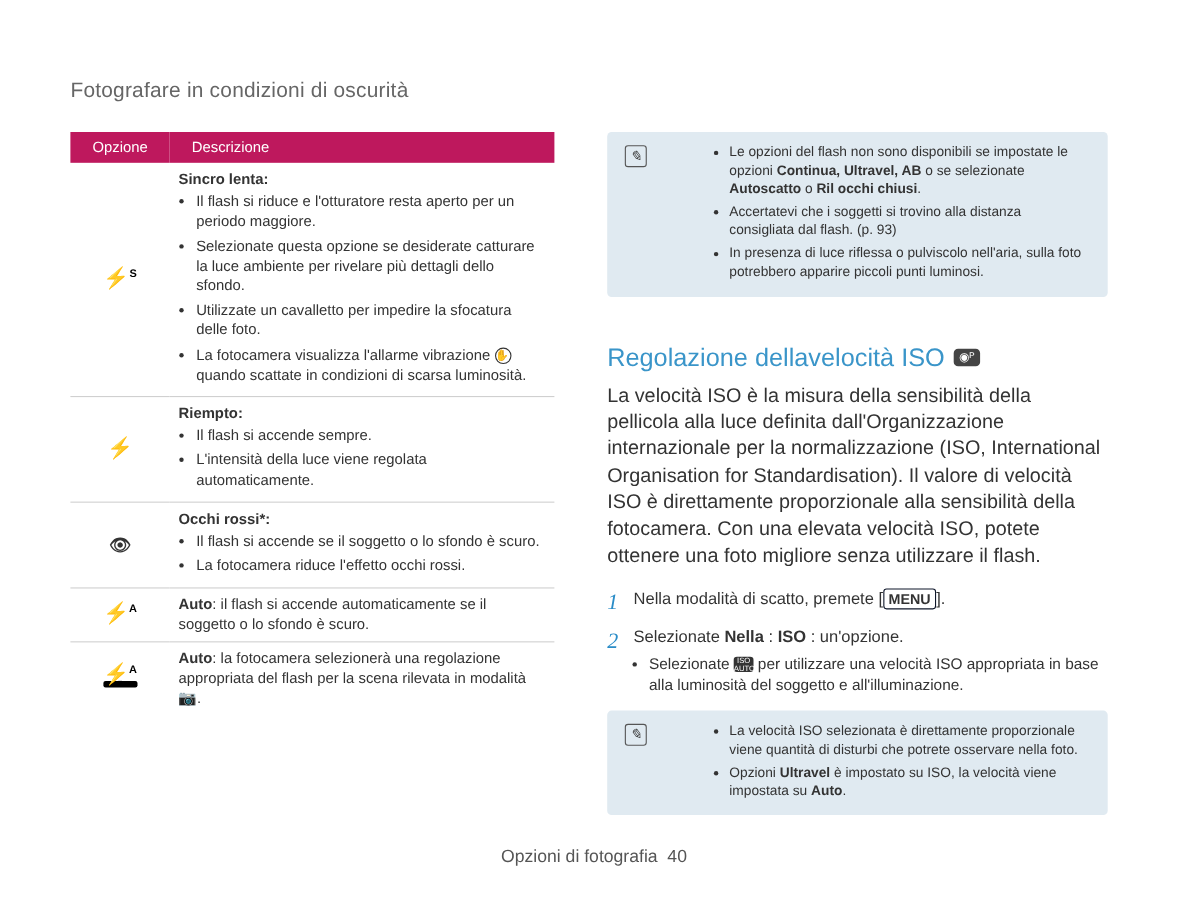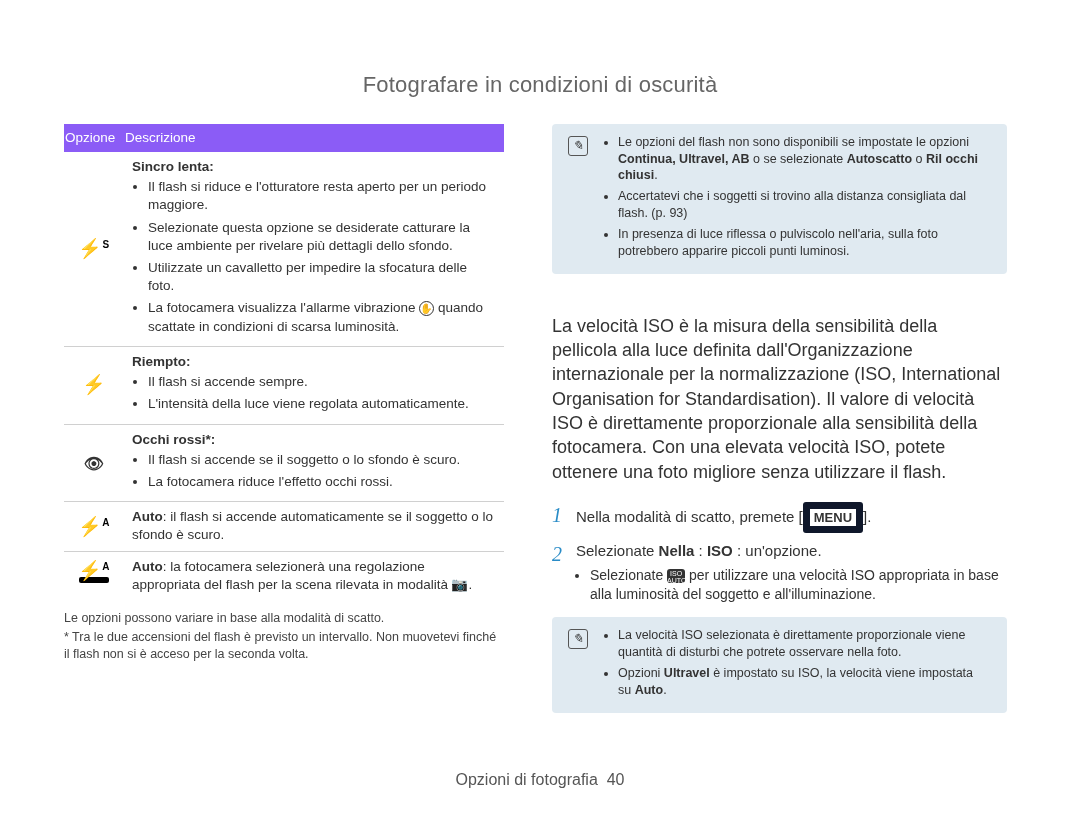--- a/index.html
+++ b/index.html
@@ -8,46 +8,45 @@
     width: 1080px;
     height: 815px;
     background: #fff;
     color: #333;
     font-size: 14px;
     line-height: 1.35;
     padding: 70px 64px 0 64px;
     position: relative;
   }
   .page-header {
-    font-size: 22px;
+    font-size: 19px;
     font-weight: 300;
     color: #666;
     letter-spacing: 0.2px;
     margin-bottom: 24px;
-    text-align: center;
   }
   .cols {
     display: flex;
     gap: 48px;
   }
   .col-left { width: 440px; }
   .col-right { width: 455px; }
 
   
   .opt-table {
     width: 100%;
     border-collapse: collapse;
     font-size: 13.5px;
   }
   .opt-table th {
-    background: #8b5cf6;
+    background: #be185d;
     color: #fff;
     text-align: left;
     font-weight: normal;
-    padding: 5px 1px;
+    padding: 5px 20px;
   }
   .opt-table th:first-child { width: 60px; }
   .opt-table td {
     border-top: 1px solid #d0d0d0;
     padding: 6px 8px 6px 8px;
     vertical-align: top;
   }
   .opt-table tr:first-of-type td { border-top: none; }
   .opt-table .icon-cell {
     text-align: center;
@@ -83,21 +82,21 @@
   }
   .note-box .nb-icon {
     width: 20px; height: 20px;
     border: 1.5px solid #555;
     border-radius: 3px;
     flex-shrink: 0;
     text-align:center; line-height:17px; font-size:13px; font-style:italic;
     margin-top:2px;
   }
   .note-box ul { padding-left: 16px; }
-  .note-box li { margin-bottom: 4px; }
+  .note-box li { margin-bottom: 4px; margin-left: 45px; }
   .note-box b { font-weight: bold; }
 
   .section-title {
     font-size: 23px;
     color: #3a95c9;
     font-weight: normal;
     margin-bottom: 6px;
     display:flex; align-items:center; gap:8px;
   }
   .mode-icon {
@@ -106,21 +105,21 @@
     font-size:11px; display:inline-flex; align-items:center; justify-content:center;
   }
   .section-body { font-size: 18px; margin-bottom: 18px; }
 
   .steps { margin-bottom: 14px; }
   .step { display:flex; margin-bottom: 8px; font-size:15px;}
   .step-num { color:#2a8cc7; font-style:italic; font-size:20px; width:24px; font-family:Georgia,serif;}
   .step-body { flex:1; }
   .sub-bullets { font-size:14px; padding-left:14px; margin-top:4px; }
   .menu-btn {
-    border:7px solid #0f172a; border-radius:3px;
+    border:1px solid #0f172a; border-radius:3px;
     padding: 0 4px; font-weight:bold; font-size:13px;
     display:inline-block;
   }
   .iso-icon {
     display:inline-block; width:18px; height:14px; background:#333; border-radius:3px;
     color:#fff; font-size:7px; text-align:center; line-height:7px; vertical-align:middle;
     padding-top:1px;
   }
 
   .note-box.lower { margin-top: 8px; margin-bottom:0;}
@@ -194,39 +193,39 @@
 
         <tr>
           <td class="icon-cell">
             <span class="auto-stack"><span class="ic">⚡<span class="ic-sub">A</span></span><span class="bot">■</span></span>
           </td>
           <td><b>Auto</b><span>: la fotocamera selezionerà una regolazione appropriata del flash per la scena rilevata in modalità 📷.</span></td>
         </tr>
       </tbody>
     </table>
 
-    <div class="footnotes">
-      <p>Le opzioni possono variare in base alla modalità di scatto.</p>
-      <p>* Tra le due accensioni del flash è previsto un intervallo. Non muovetevi finché il flash non si è acceso per la seconda volta.</p>
-    </div>
   </div>
 
   <div class="col-right">
 
     <div class="note-box">
       <div class="nb-icon">✎</div>
       <ul>
         <li>
           <span>Le opzioni del flash non sono disponibili se impostate le opzioni </span><b>Continua, Ultravel, AB</b><span> o se selezionate </span><b>Autoscatto</b><span> o </span><b>Ril occhi chiusi</b><span>.</span>
         </li>
         <li>Accertatevi che i soggetti si trovino alla distanza consigliata dal flash. (p. 93)</li>
         <li>In presenza di luce riflessa o pulviscolo nell'aria, sulla foto potrebbero apparire piccoli punti luminosi.</li>
       </ul>
     </div>
 
+    <div class="section-title">
+      <span>Regolazione dellavelocità ISO</span>
+      <span class="mode-icon">◉ᴾ</span>
+    </div>
     <p class="section-body">La velocità ISO è la misura della sensibilità della pellicola alla luce definita dall'Organizzazione internazionale per la normalizzazione (ISO, International Organisation for Standardisation). Il valore di velocità ISO è direttamente proporzionale alla sensibilità della fotocamera. Con una elevata velocità ISO, potete ottenere una foto migliore senza utilizzare il flash.</p>
 
     <div class="steps">
       <div class="step">
         <div class="step-num">1</div>
         <div class="step-body">
           <span>Nella modalità di scatto, premete [</span><span class="menu-btn">MENU</span><span>].</span>
         </div>
       </div>
       <div class="step">

